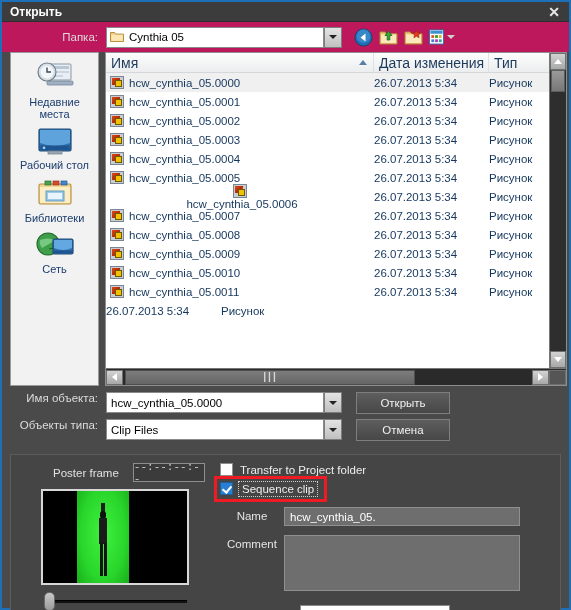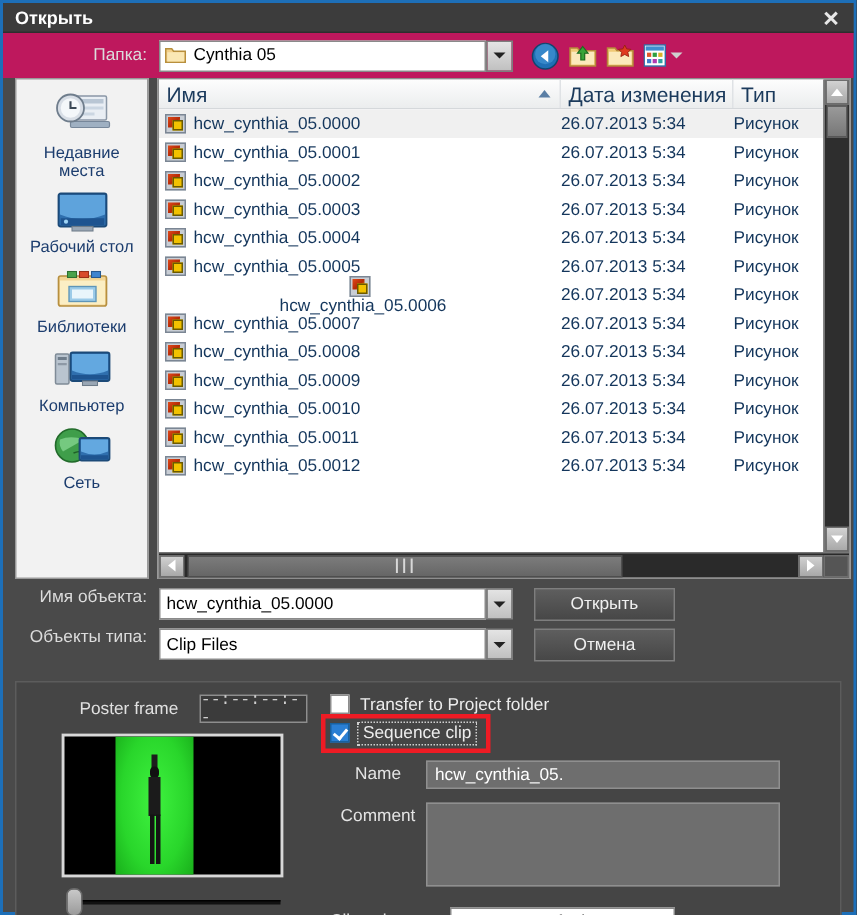--- a/index.html
+++ b/index.html
@@ -429,32 +429,20 @@
           <path d="M5 9 H35 V25 H5 Z" fill="#fbeec4"></path>
           <rect x="10" y="3" width="6" height="4" fill="#4aa24a" stroke="#2c7030" stroke-width="0.7"></rect>
           <rect x="18" y="3" width="6" height="4" fill="#d94b2b" stroke="#9b2f17" stroke-width="0.7"></rect>
           <rect x="26" y="3" width="6" height="4" fill="#3f85cf" stroke="#27598f" stroke-width="0.7"></rect>
           <rect x="11" y="13" width="18" height="10" fill="#9ccbe8" stroke="#5e95b8" stroke-width="0.9"></rect>
           <rect x="13" y="15" width="14" height="6" fill="#e9f5fb"></rect>
         </svg>
         <div class="place-label">Библиотеки</div>
       </div>
 
-      <div class="place">
-        <svg width="40" height="32" viewBox="0 0 40 32">
-          <rect x="2" y="5" width="9" height="20" rx="1" fill="#b9c4cf" stroke="#7f8b97" stroke-width="1"></rect>
-          <rect x="3.5" y="7" width="6" height="2" fill="#6f7d8b"></rect>
-          <rect x="3.5" y="11" width="6" height="1.5" fill="#8d98a5"></rect>
-          <rect x="12" y="4" width="26" height="19" rx="1.5" fill="#2f6fae" stroke="#1c4a78" stroke-width="1.2"></rect>
-          <path d="M13 5 H37 V16 Q25 21 13 16 Z" fill="#63a8e0"></path>
-          <rect x="13" y="19" width="24" height="3" fill="#1e5490"></rect>
-          <rect x="20" y="23" width="10" height="3" fill="#9aa7b5" stroke="#6e7c8a" stroke-width="0.7"></rect>
-        </svg>
-        <div class="place-label">Компьютер</div>
-      </div>
 
       <div class="place" style="padding-bottom:0;">
         <svg width="40" height="30" viewBox="0 0 40 30">
           <circle cx="13" cy="13" r="11" fill="#3f9e4a" stroke="#226b2b" stroke-width="1.1"></circle>
           <path d="M5 9 Q12 6 21 9 Q14 13 7 17 Q4 13 5 9 Z" fill="#7fd08a" opacity="0.85"></path>
           <path d="M14 18 Q19 16 23 18" stroke="#1f5f28" stroke-width="1" fill="none"></path>
           <rect x="18" y="8" width="20" height="15" rx="1.5" fill="#2f6fae" stroke="#1c4a78" stroke-width="1.2"></rect>
           <path d="M19 9 H37 V17 Q28 21 19 17 Z" fill="#63a8e0"></path>
           <rect x="19" y="19.5" width="18" height="2.6" fill="#1e5490"></rect>
         </svg>
@@ -561,24 +549,20 @@
               </div>
               <div class="row">
                 <div class="r-name" style="width: 268px;">
                   <span class="file-ico"></span>
                   <span>hcw_cynthia_05.0011</span>
                 </div>
                 <div class="r-date" style="width: 115px;">26.07.2013 5:34</div>
                 <div class="r-type" style="width: 48px;">Рисунок</div>
               </div>
               <div class="row">
-                <div class="r-name" style="width: 268px;">
-                  <span class="file-ico"></span>
-                  <span>hcw_cynthia_05.0012</span>
-                </div>
                 <div class="r-date" style="width: 115px;">26.07.2013 5:34</div>
                 <div class="r-type" style="width: 48px;">Рисунок</div>
               </div>
             </div>
         </div>
         <div id="vscroll">
           <div class="sbtn up"></div>
           <div id="vtrack">
             <div id="vthumb"></div>
           </div>

